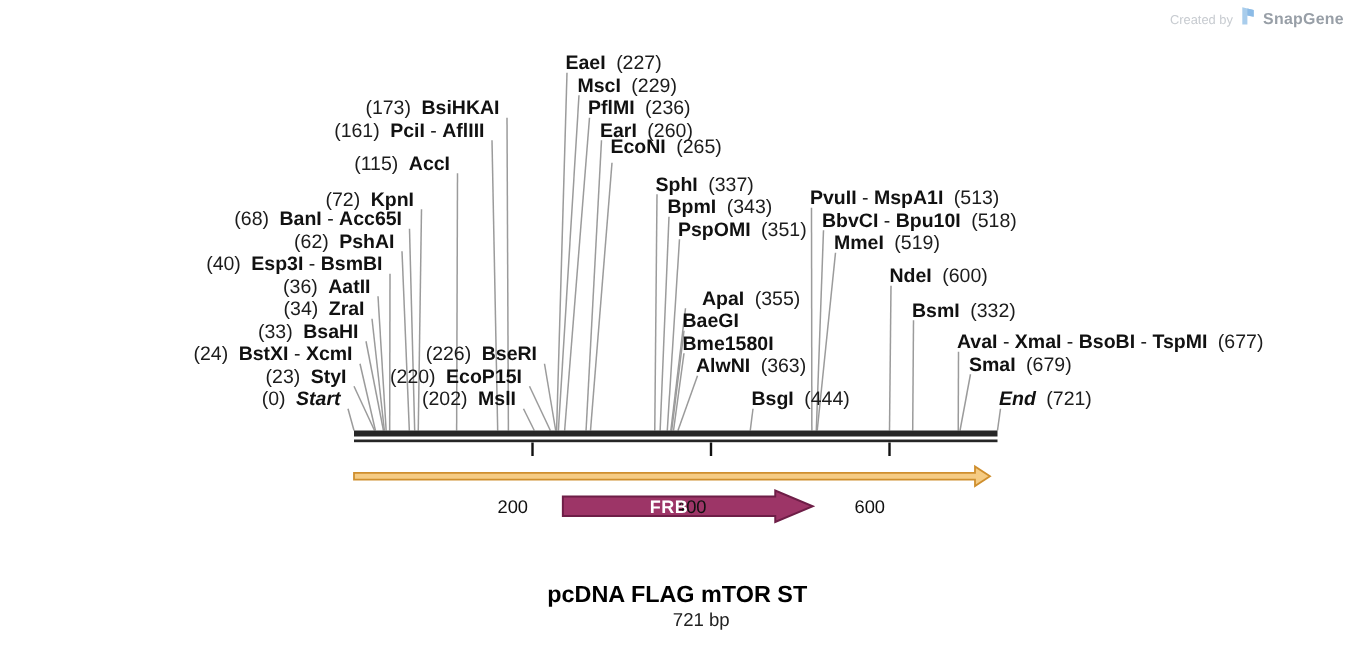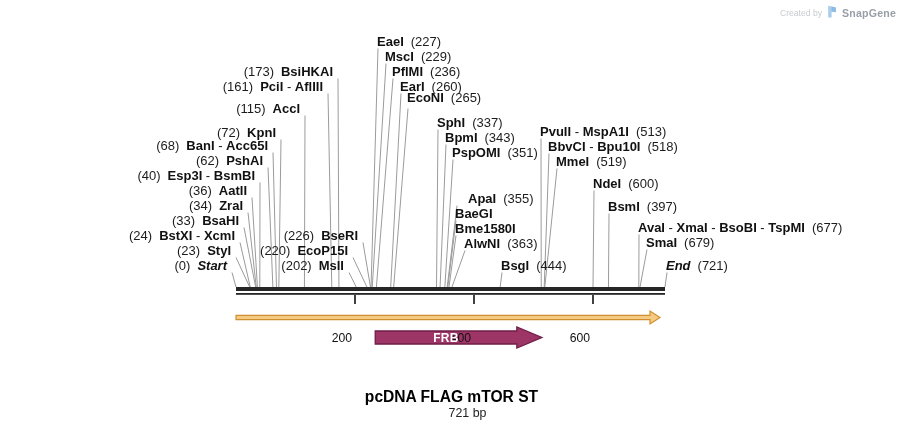--- a/index.html
+++ b/index.html
@@ -99,21 +99,21 @@
       <div class="lbl" style="left: 452px; top: 146px;"><span class="nm">PspOMI</span><span class="pos pl">(351)</span></div>
       <div class="lbl" style="left: 468px; top: 192px;"><span class="nm">ApaI</span><span class="pos pl">(355)</span></div>
       <div class="lbl" style="left: 455px; top: 207px;"><span class="nm">BaeGI</span></div>
       <div class="lbl" style="left: 455px; top: 222px;"><span class="nm">Bme1580I</span></div>
       <div class="lbl" style="left: 464px; top: 237px;"><span class="nm">AlwNI</span><span class="pos pl">(363)</span></div>
       <div class="lbl" style="left: 501px; top: 259px;"><span class="nm">BsgI</span><span class="pos pl">(444)</span></div>
       <div class="lbl" style="left: 540px; top: 125px;"><span class="nm">PvuII</span><span class="sep"> - </span><span class="nm">MspA1I</span><span class="pos pl">(513)</span></div>
       <div class="lbl" style="left: 548px; top: 140px;"><span class="nm">BbvCI</span><span class="sep"> - </span><span class="nm">Bpu10I</span><span class="pos pl">(518)</span></div>
       <div class="lbl" style="left: 556px; top: 155px;"><span class="nm">MmeI</span><span class="pos pl">(519)</span></div>
       <div class="lbl" style="left: 593px; top: 177px;"><span class="nm">NdeI</span><span class="pos pl">(600)</span></div>
-      <div class="lbl" style="left: 608px; top: 200px;"><span class="nm">BsmI</span><span class="pos pl">(397)</span></div>
+      <div class="lbl" style="left: 608px; top: 200px;"><span class="nm">BsmI</span><span class="pos pl">(332)</span></div>
       <div class="lbl" style="left: 638px; top: 221px;"><span class="nm">AvaI</span><span class="sep"> - </span><span class="nm">XmaI</span><span class="sep"> - </span><span class="nm">BsoBI</span><span class="sep"> - </span><span class="nm">TspMI</span><span class="pos pl">(677)</span></div>
       <div class="lbl" style="left: 646px; top: 236px;"><span class="nm">SmaI</span><span class="pos pl">(679)</span></div>
       <div class="lbl" style="left: 666px; top: 259px;"><span class="nm it">End</span><span class="pos pl">(721)</span></div>
     </div>
 
   <div id="title">pcDNA FLAG mTOR ST</div>
 
   <div id="watermark">
     <span id="wm-prefix">Created by</span>
     <span id="wm-logo">

